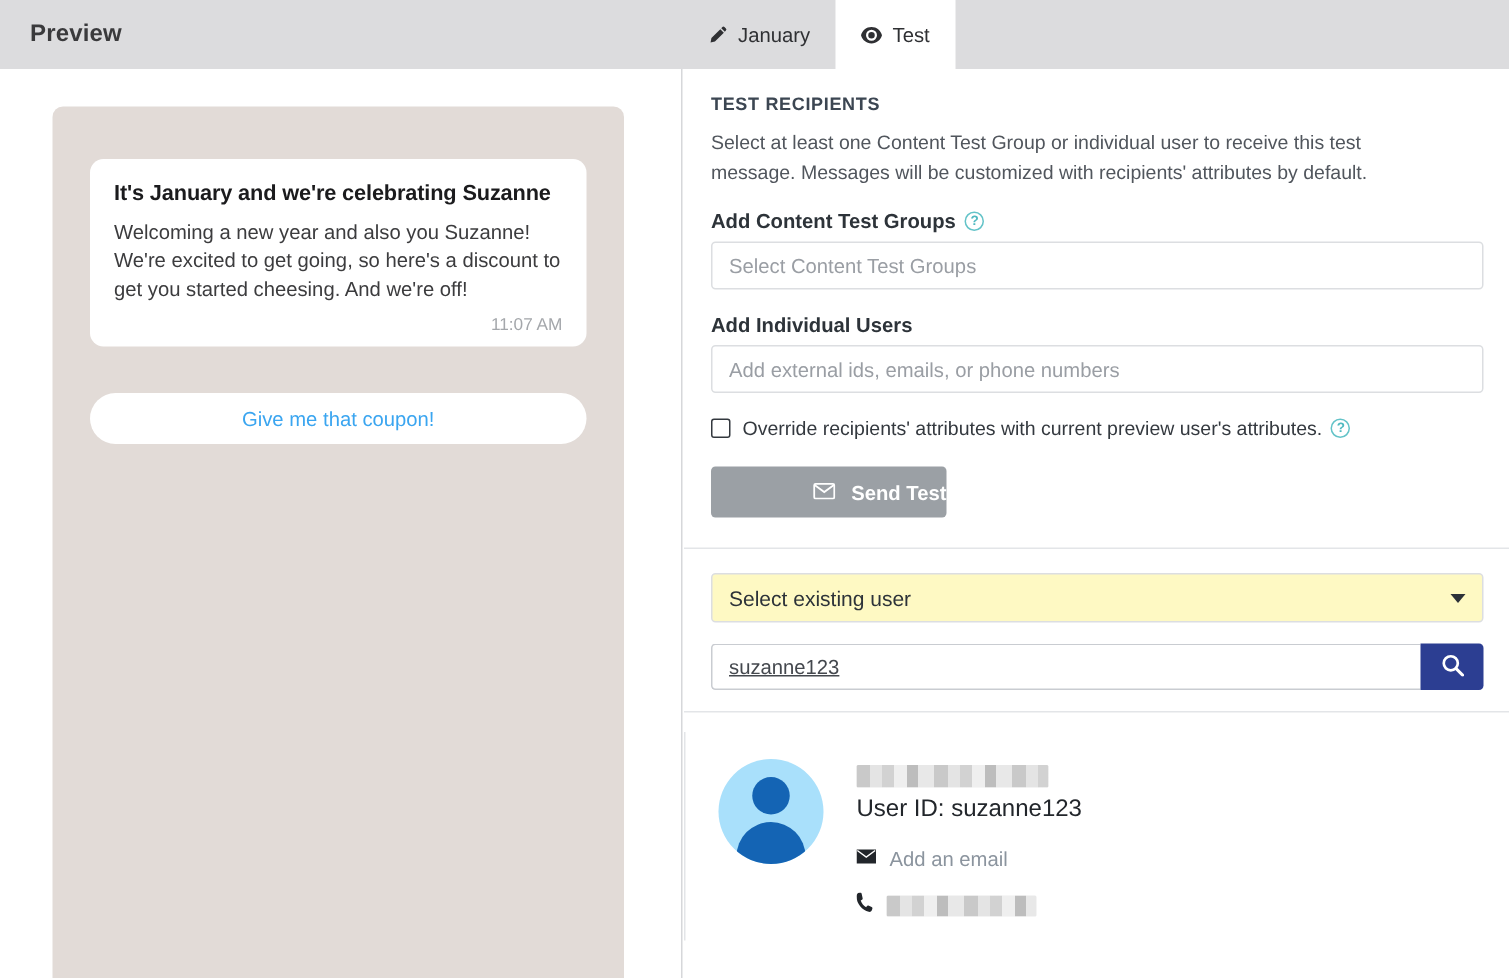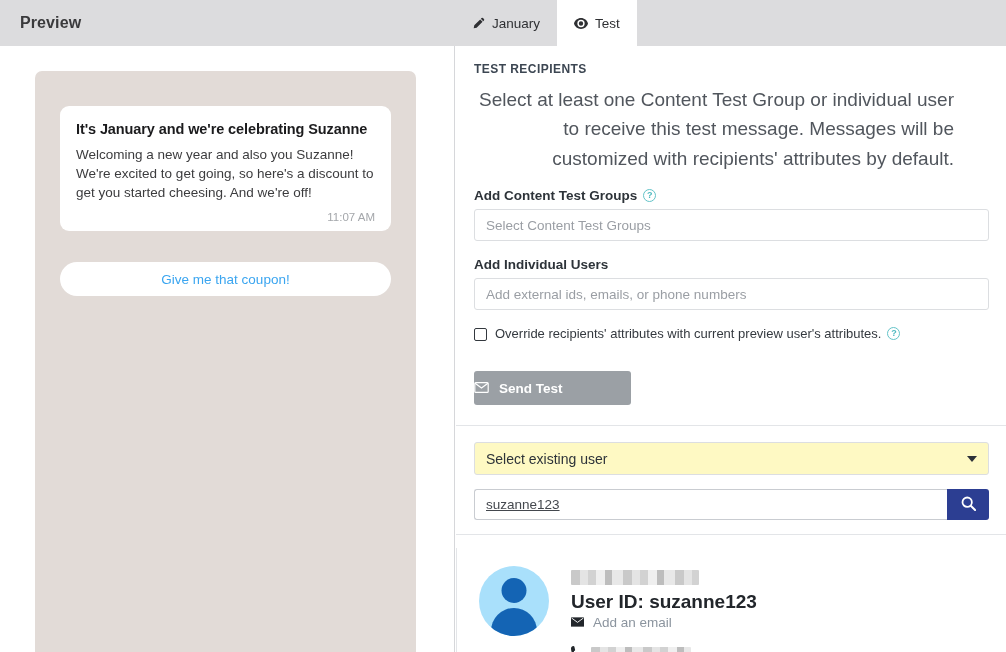--- a/index.html
+++ b/index.html
@@ -70,23 +70,22 @@
   .right-pane {
     position: absolute; left: 456px; top: 46px; width: 550px; height: 606px;
     background: #ffffff;
   }
   .section { padding: 16px 18px 0 18px; }
   .sect-head {
     font-size: 12px; font-weight: bold; color: #3c4652;
     letter-spacing: .45px; margin-bottom: 9px;
   }
   .sect-desc {
-    font-size: 19px; color: #51565d; line-height: 1.55; margin-bottom: 15px;
+    font-size: 13px; color: #51565d; line-height: 1.55; margin-bottom: 15px;
     max-width: 480px;
-    text-align: right;
   }
   .field-label {
     font-size: 13.5px; font-weight: bold; color: #2d3339;
     margin-bottom: 6px; display: flex; align-items: center; gap: 6px;
   }
   .help-icon {
     width: 13px; height: 13px; border-radius: 50%;
     border: 1px solid #63c3c8;
     color: #4fb9c0; font-size: 9px; font-weight: bold;
     display: inline-flex; align-items: center; justify-content: center;
@@ -95,33 +94,33 @@
   .text-input {
     width: 515px; height: 32px;
     border: 1px solid #dcdee1; border-radius: 3px;
     background: #fff; font-size: 13.5px; color: #222;
     padding: 0 11px; font-family: inherit;
     margin-bottom: 16px;
   }
   .text-input::placeholder { color: #9a9ea4; }
 
   .check-row {
-    display: flex; align-items: flex-end; gap: 8px; margin-bottom: 30px;
+    display: flex; align-items: center; gap: 8px; margin-bottom: 18px;
   }
   .cbox {
     width: 13px; height: 13px; border: 1.5px solid #33383e;
     border-radius: 2px; background: #fff; cursor: pointer; flex: none;
   }
   .check-label { font-size: 13px; color: #34393f; display:flex; align-items:center; gap:6px;}
 
   .send-btn {
     width: 157px; height: 34px; background: #9ba0a5;
     border: none; border-radius: 3px; color: #ffffff;
     font-size: 13.5px; font-weight: bold; font-family: inherit;
-    display: flex; align-items: center; justify-content: flex-start; gap: 10px;
+    display: flex; align-items: center; justify-content: flex-end; gap: 10px;
     cursor: pointer; margin-bottom: 20px;
   }
 
   .divider { height: 1px; background: #e3e5e8; width: 100%; }
 
   .select-wrap { position: relative; width: 515px; margin-bottom: 14px; }
   .select-box {
     width: 515px; height: 33px;
     border: 1px solid #dcdee1; border-radius: 3px; background: #fef9c3;
     display: flex; align-items: center; padding: 0 11px;
@@ -166,21 +165,21 @@
   }
   .pinfo { padding-top: 4px; }
   .redact {
     height: 15px; border-radius: 1px; margin-bottom: 6px;
     background:
       repeating-linear-gradient(90deg,#c9c9c9 0 9px,#e4e4e4 9px 17px,#d2d2d2 17px 25px,#efefef 25px 34px,#bdbdbd 34px 41px,#e8e8e8 41px 52px),
       #d9d9d9;
   }
   .redact.name { width: 128px; }
   .redact.phone { width: 100px; height: 14px; margin: 0; }
-  .user-id { font-size: 19px; font-weight: bold; color: #22262b; margin-bottom: 0; }
+  .user-id { font-size: 16px; font-weight: normal; color: #22262b; margin-bottom: 14px; }
   .contact-row { display: flex; align-items: center; gap: 9px; margin-bottom: 14px; }
   .add-email { font-size: 13.5px; color: #8b949e; cursor: pointer; }
 </style>
 </head>
 <body>
 
 <div class="app">
 
   <div class="topbar">
     <div class="topbar-title">Preview</div>

